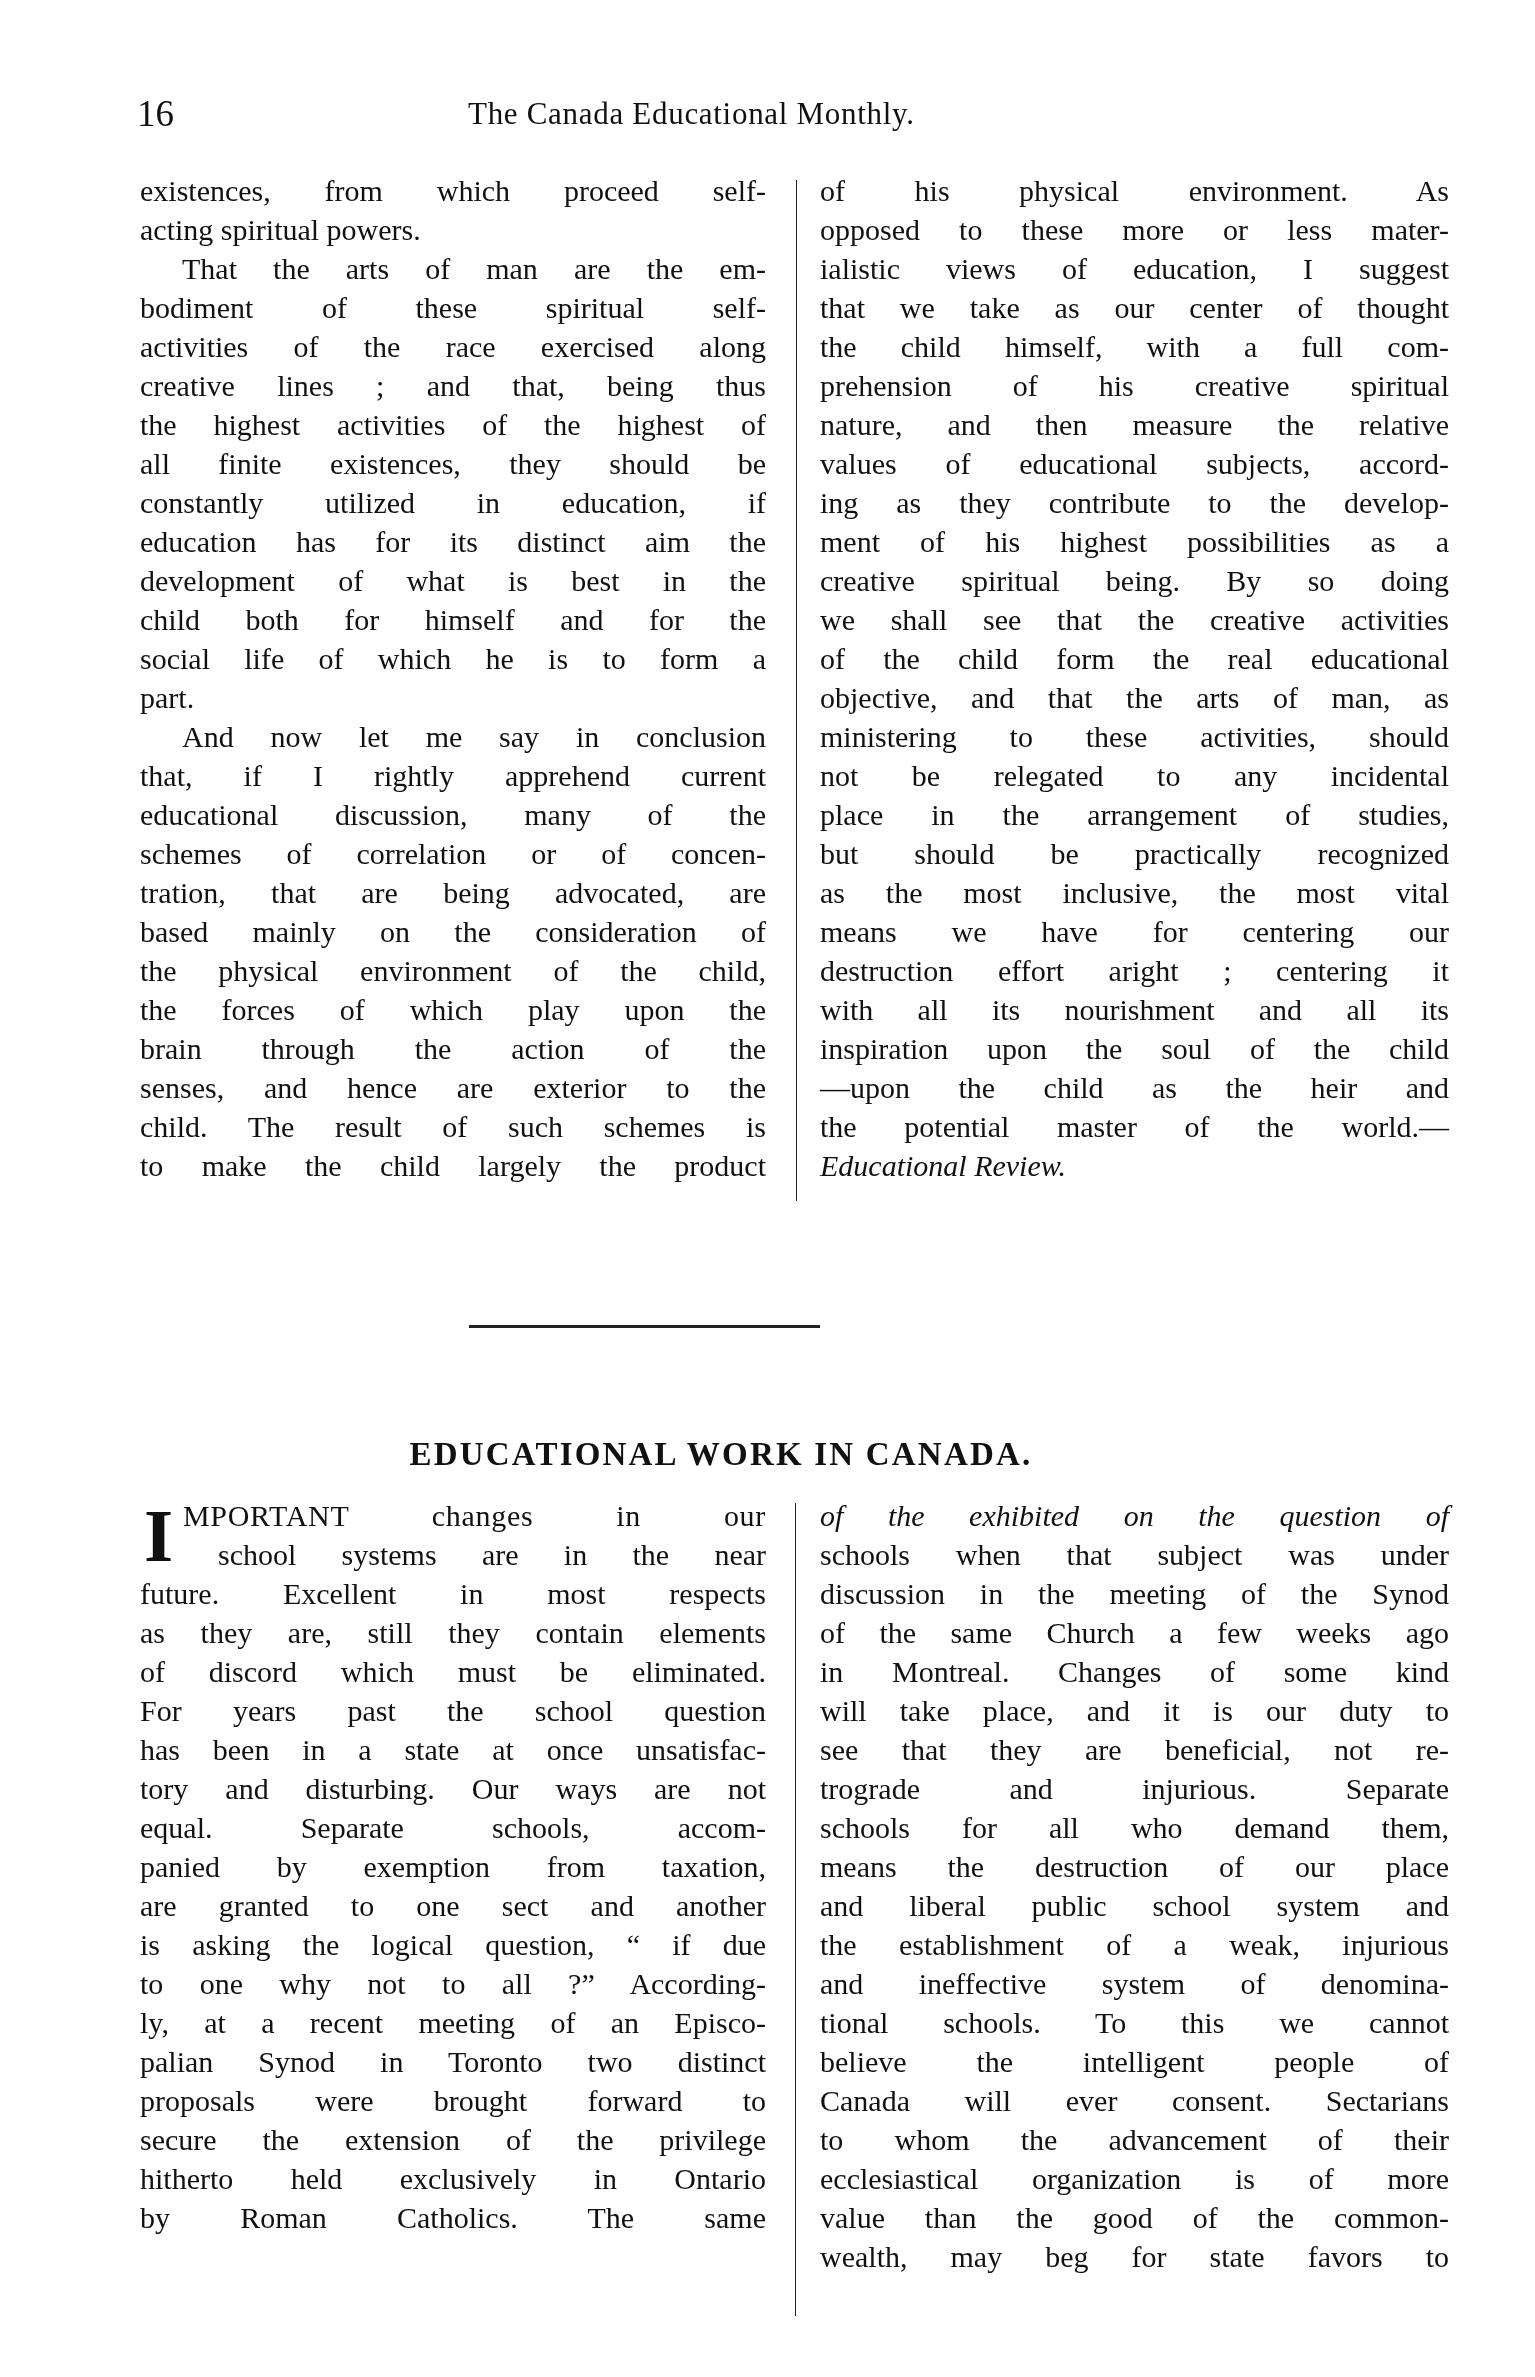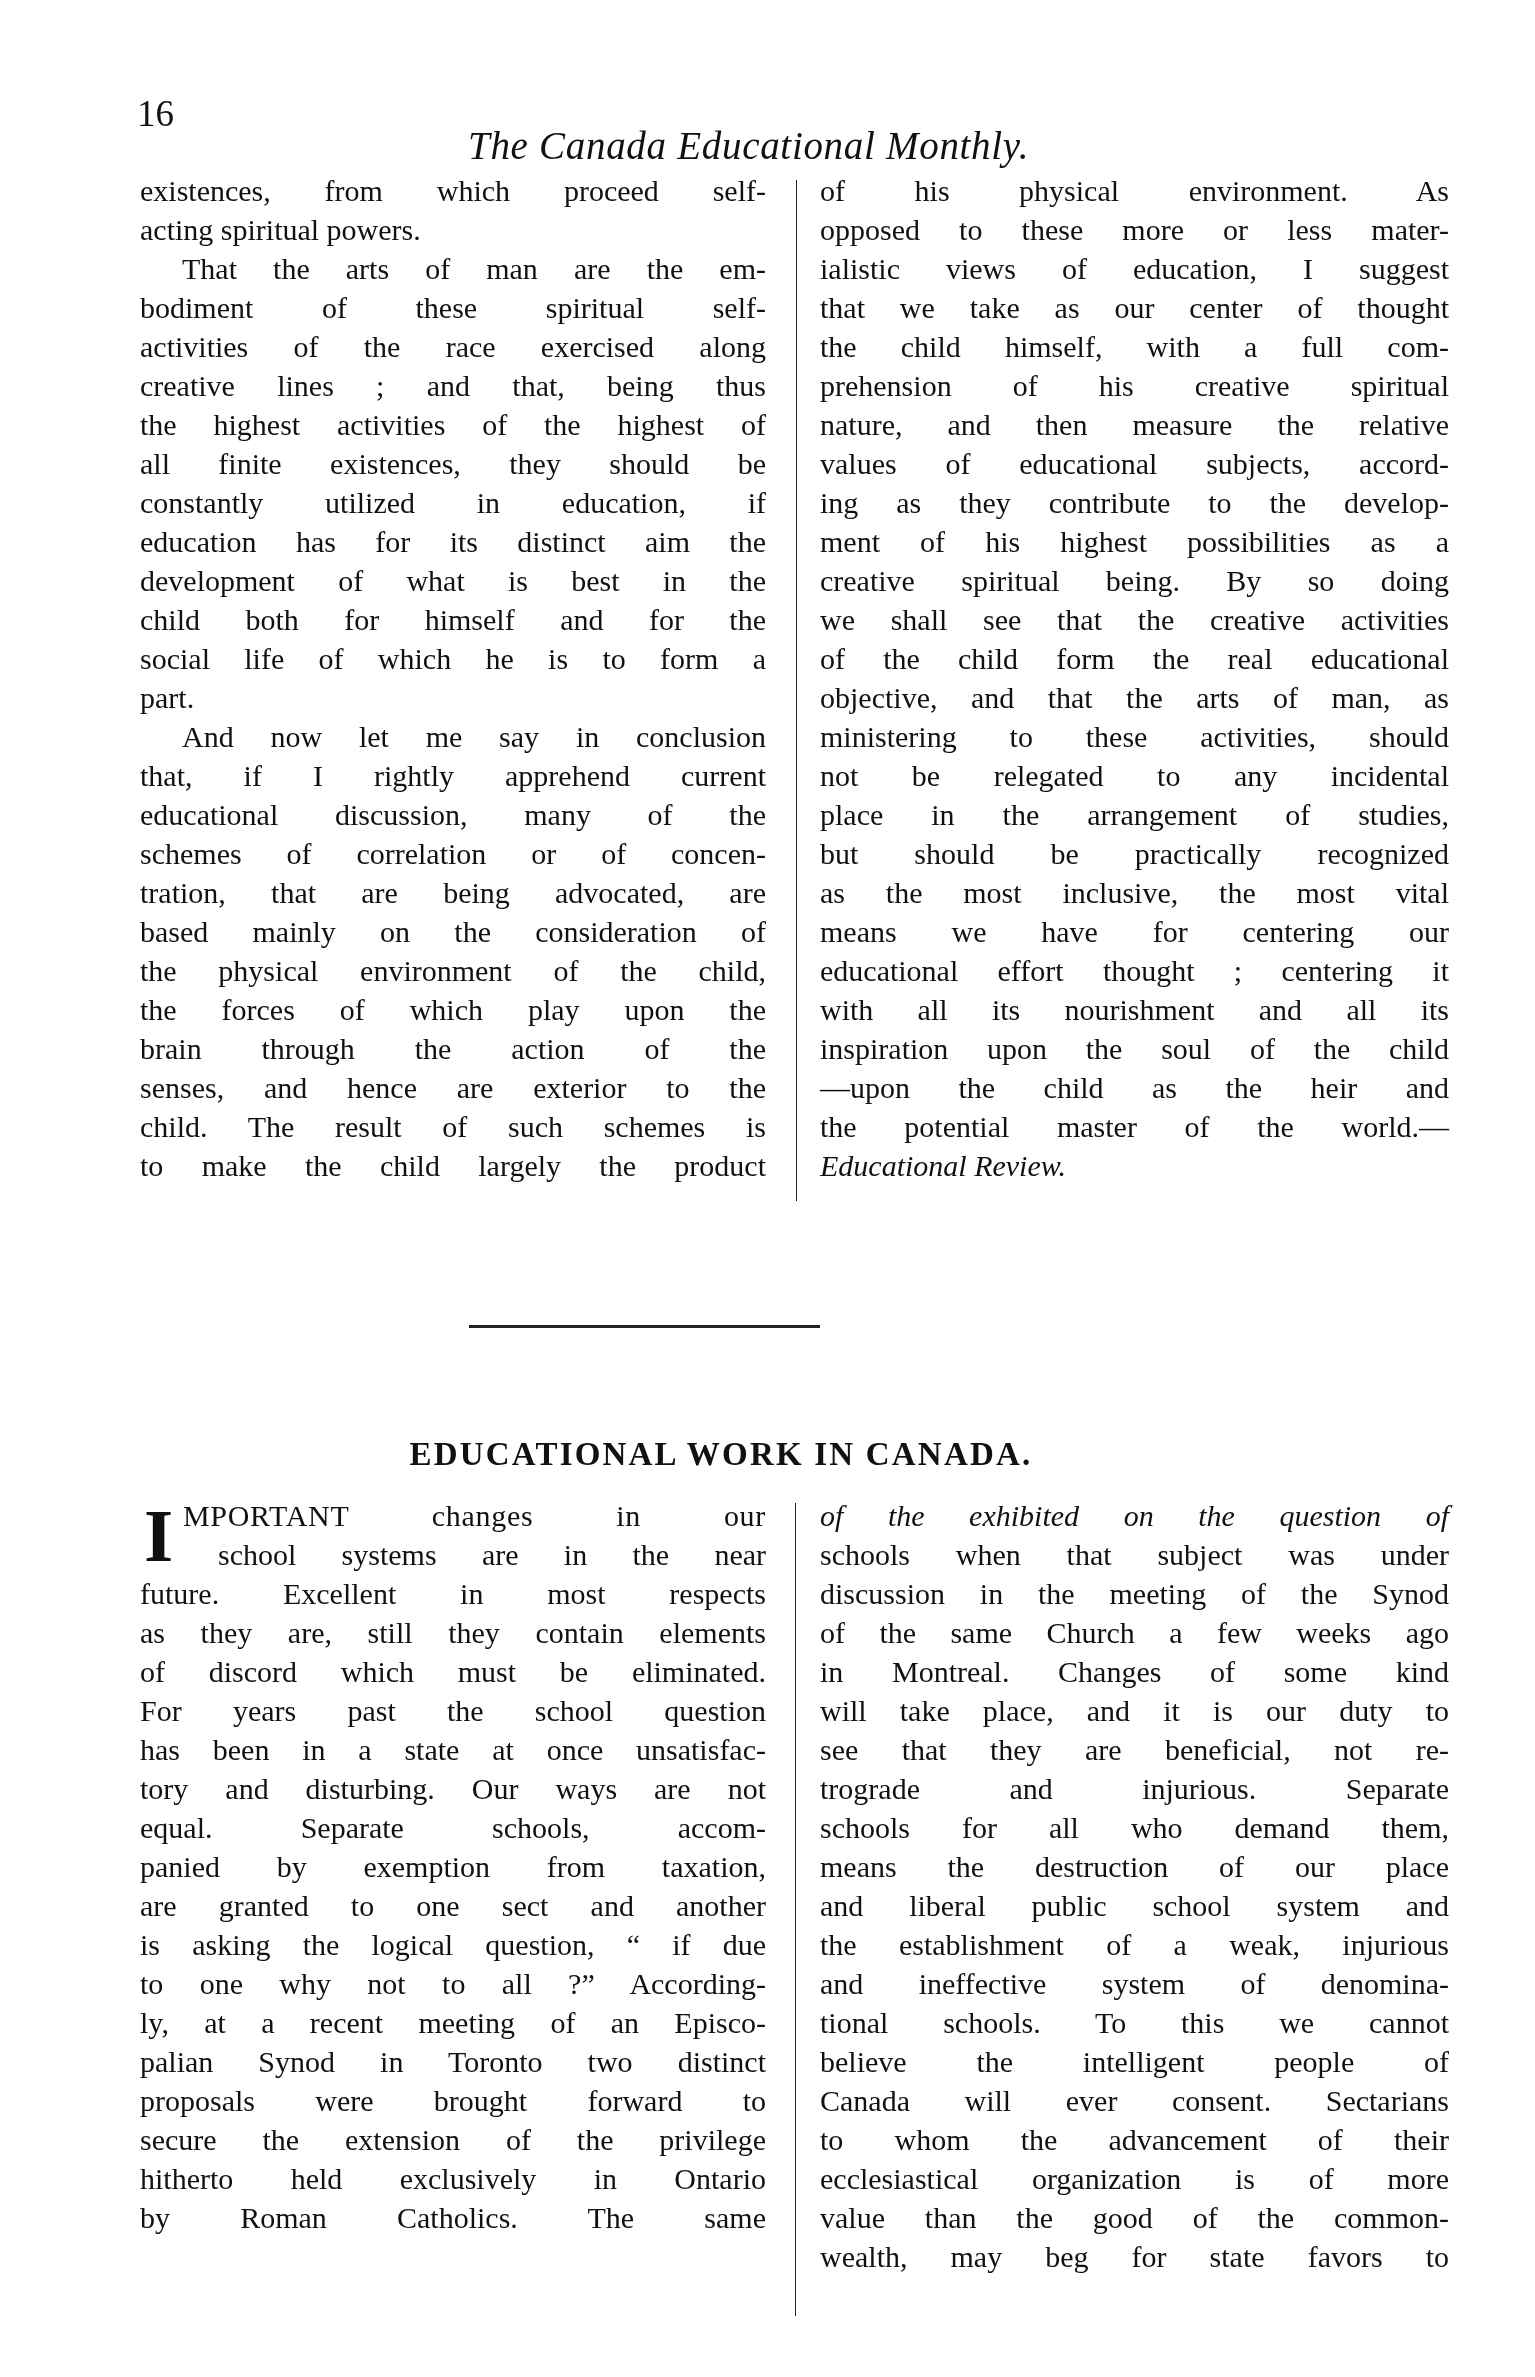--- a/index.html
+++ b/index.html
@@ -1,22 +1,22 @@
 <!DOCTYPE html>
 <html style="font-size:11.5px"><head>
 <meta charset="utf-8">
 <style>
   html, body { margin: 0; padding: 0; background: #ffffff; }
   body { width: 1535px; height: 2377px; position: relative; overflow: hidden;
          font-family: "Liberation Serif", "DejaVu Serif", serif; color: #111111; }
 
   .running-head { position: absolute; top: 85px; left: 137px; width: 1295px; height: 58px; text-align: center; }
   .page-number { position: absolute; left: 0; top: 0; font-size: 37px; line-height: 58px; }
-  .journal-title { position: absolute; left: 331px; top: 0; font-size: 39px; line-height: 58px;
-                   font-style: italic; letter-spacing: 0.7px; margin-top: 32px; }
+  .journal-title { position: absolute; left: 331px; top: 0; font-size: 31px; line-height: 58px;
+                   letter-spacing: 0.7px; }
 
   .col { position: absolute; font-size: 30px; line-height: 39px; }
   .col .ln { display: block; white-space: nowrap; text-align: justify; text-align-last: justify; height: 39px; }
   .col .ln.last { text-align-last: left; }
   .col .ln.indent { padding-left: 42px; }
   .col .ln.italic { font-style: italic; }
 
   #col-1a { left: 140px; top: 171px; width: 626px; }
   #col-1b { left: 820px; top: 171px; width: 629px; }
   #col-2a { left: 140px; top: 1496px; width: 626px; }
@@ -91,21 +91,21 @@
     <span class="ln">creative spiritual being. By so doing</span>
     <span class="ln">we shall see that the creative activities</span>
     <span class="ln">of the child form the real educational</span>
     <span class="ln">objective, and that the arts of man, as</span>
     <span class="ln">ministering to these activities, should</span>
     <span class="ln">not be relegated to any incidental</span>
     <span class="ln">place in the arrangement of studies,</span>
     <span class="ln">but should be practically recognized</span>
     <span class="ln">as the most inclusive, the most vital</span>
     <span class="ln">means we have for centering our</span>
-    <span class="ln">educational effort thought ; centering it</span>
+    <span class="ln">destruction effort aright ; centering it</span>
     <span class="ln">with all its nourishment and all its</span>
     <span class="ln">inspiration upon the soul of the child</span>
     <span class="ln">—upon the child as the heir and</span>
     <span class="ln">the potential master of the world.—</span>
     <span class="ln last italic">Educational Review.</span>
   </div>
 </section>
 
 <div class="section-rule"></div>
 <div class="section-rule r2"></div>

